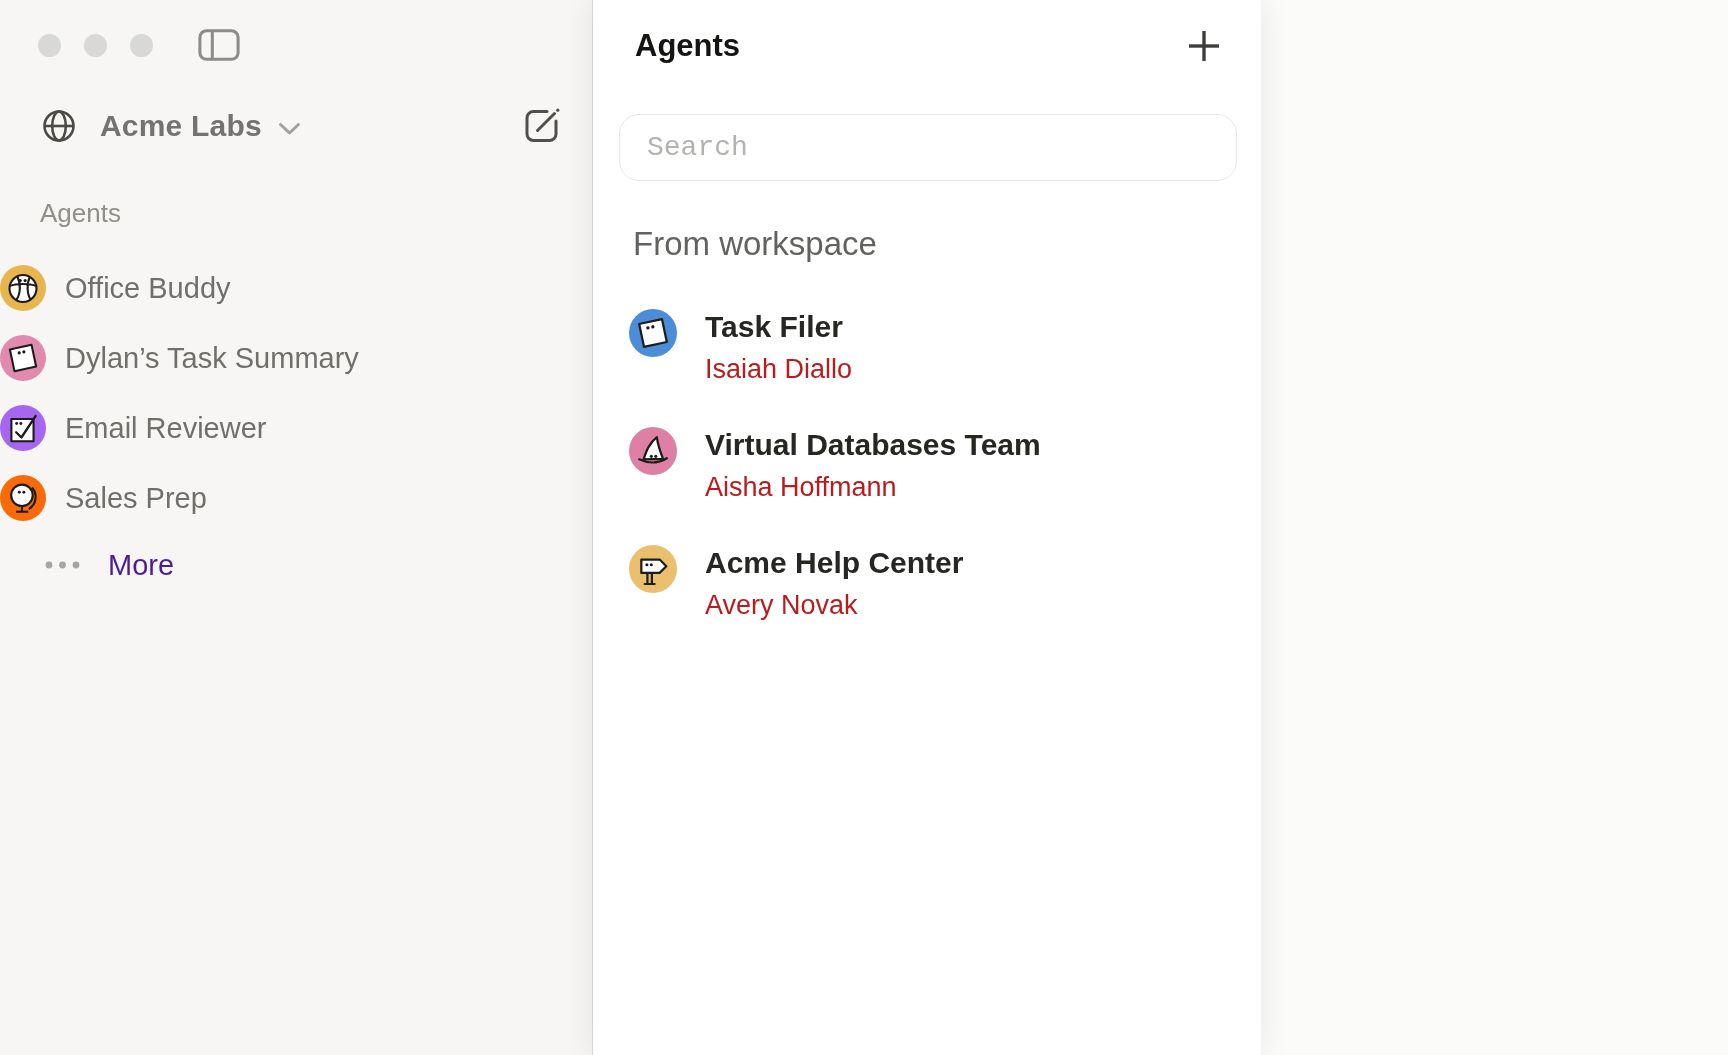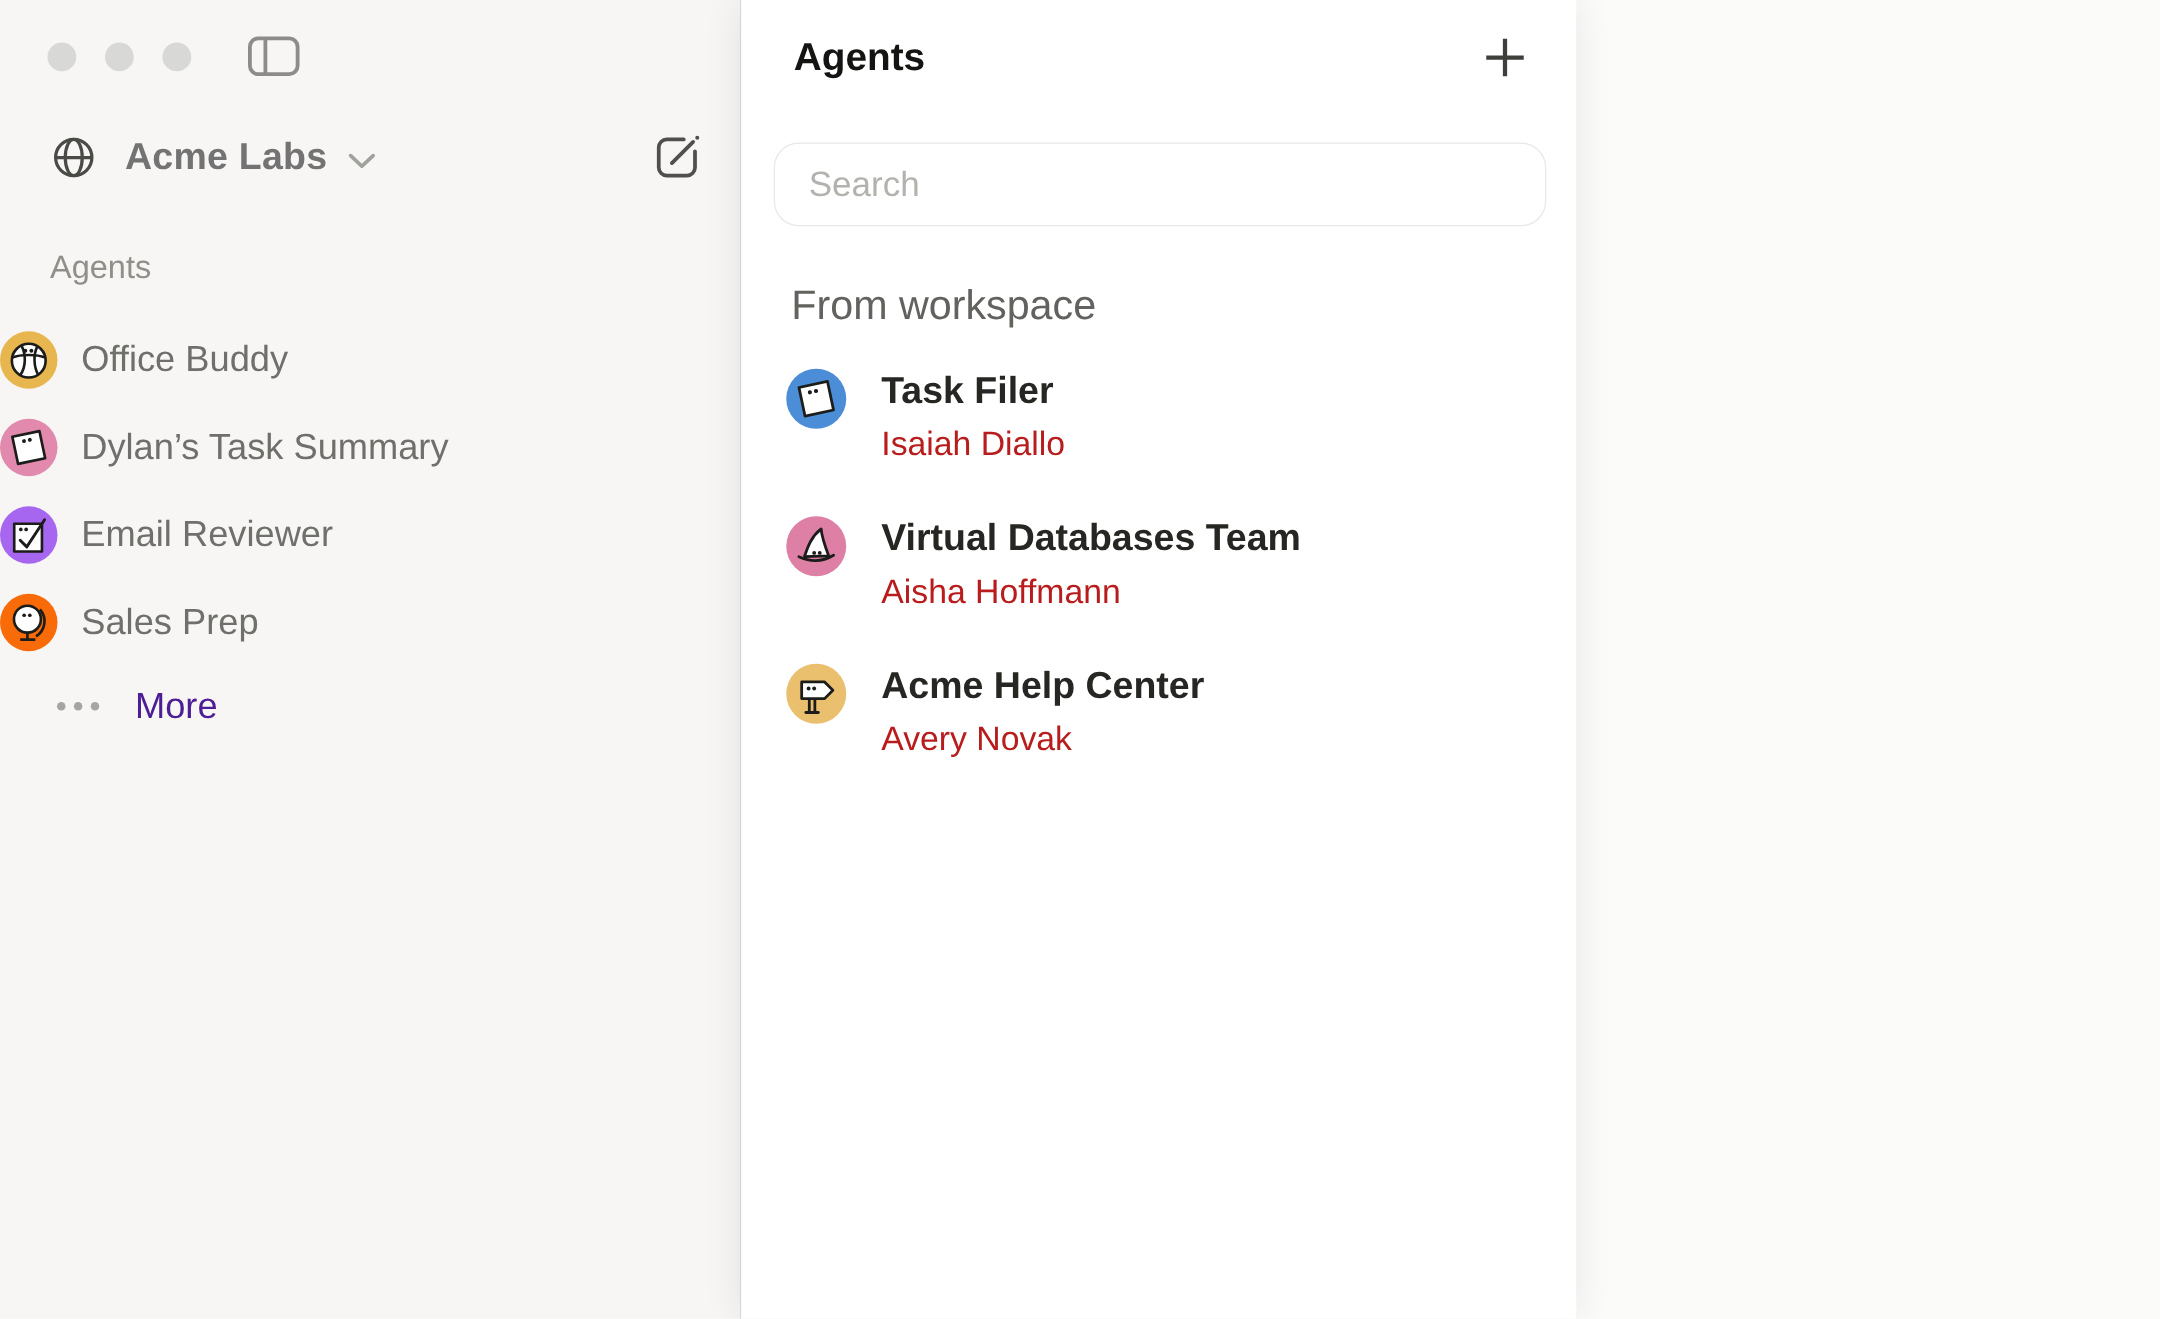--- a/index.html
+++ b/index.html
@@ -62,30 +62,30 @@
   .panel-header { display:flex; align-items:center; justify-content:space-between; padding:28px 40px 0 42px; }
   .panel-title { font-size:31px; font-weight:700; color:#141412; }
   .plus-btn { background:none; border:none; cursor:pointer; padding:0; display:flex; }
 
   .search-wrap { padding:50px 24px 0 26px; }
   .search-input {
     width:100%; height:67px;
     border:1.5px solid #e8e8e5; border-radius:20px;
     background:#fff; font-size:28px; padding:0 27px;
     color:#3c3c3a; outline:none;
-    font-family:Liberation Sans, sans-serif;
+    font-family:Liberation Mono, monospace;
   }
   .search-input::placeholder { color:#b2b2ae; }
 
   .panel-section {
     margin:44px 0 0 40px;
     font-size:33px; color:#62625f; font-weight:500;
   }
 
-  .ws-list { list-style:none; margin-top:30px; }
+  .ws-list { list-style:none; margin-top:44px; }
   .ws-list li { display:flex; padding-left:36px; margin-bottom:36px; cursor:pointer; }
   .ws-badge {
     width:48px; height:48px; border-radius:50%;
     display:flex; align-items:center; justify-content:center;
     flex:0 0 48px; margin-top:2px;
   }
   .ws-text { margin-left:28px; }
   .ws-name { font-size:30px; font-weight:700; color:#262623; line-height:40px; }
   .ws-owner { font-size:27px; color:#b91c1c; line-height:40px; margin-top:2px; }
 

